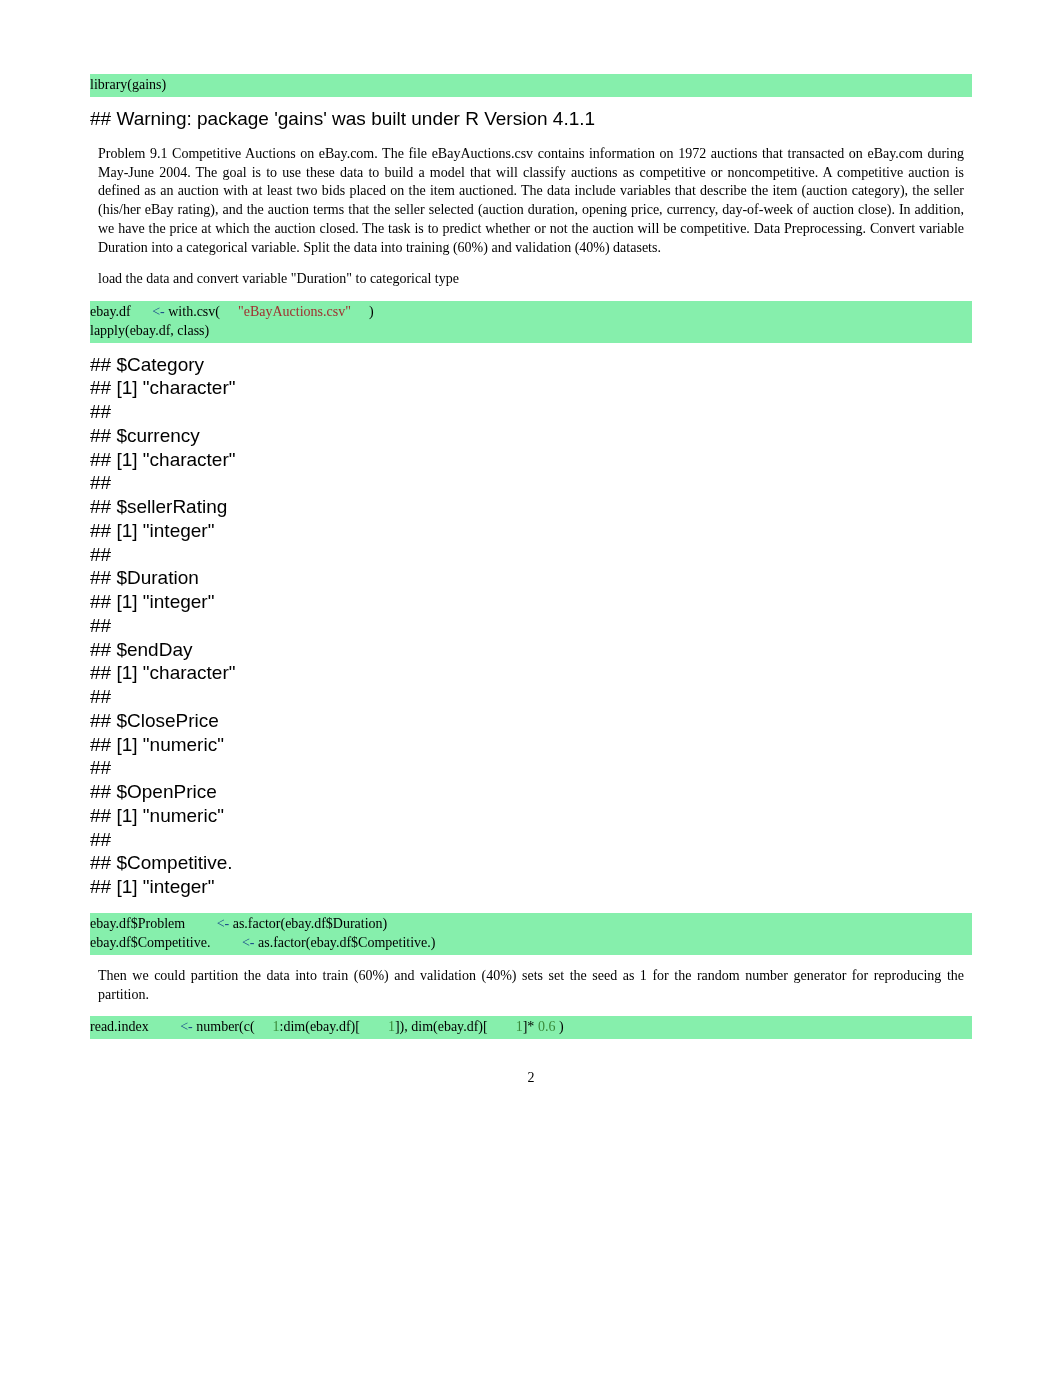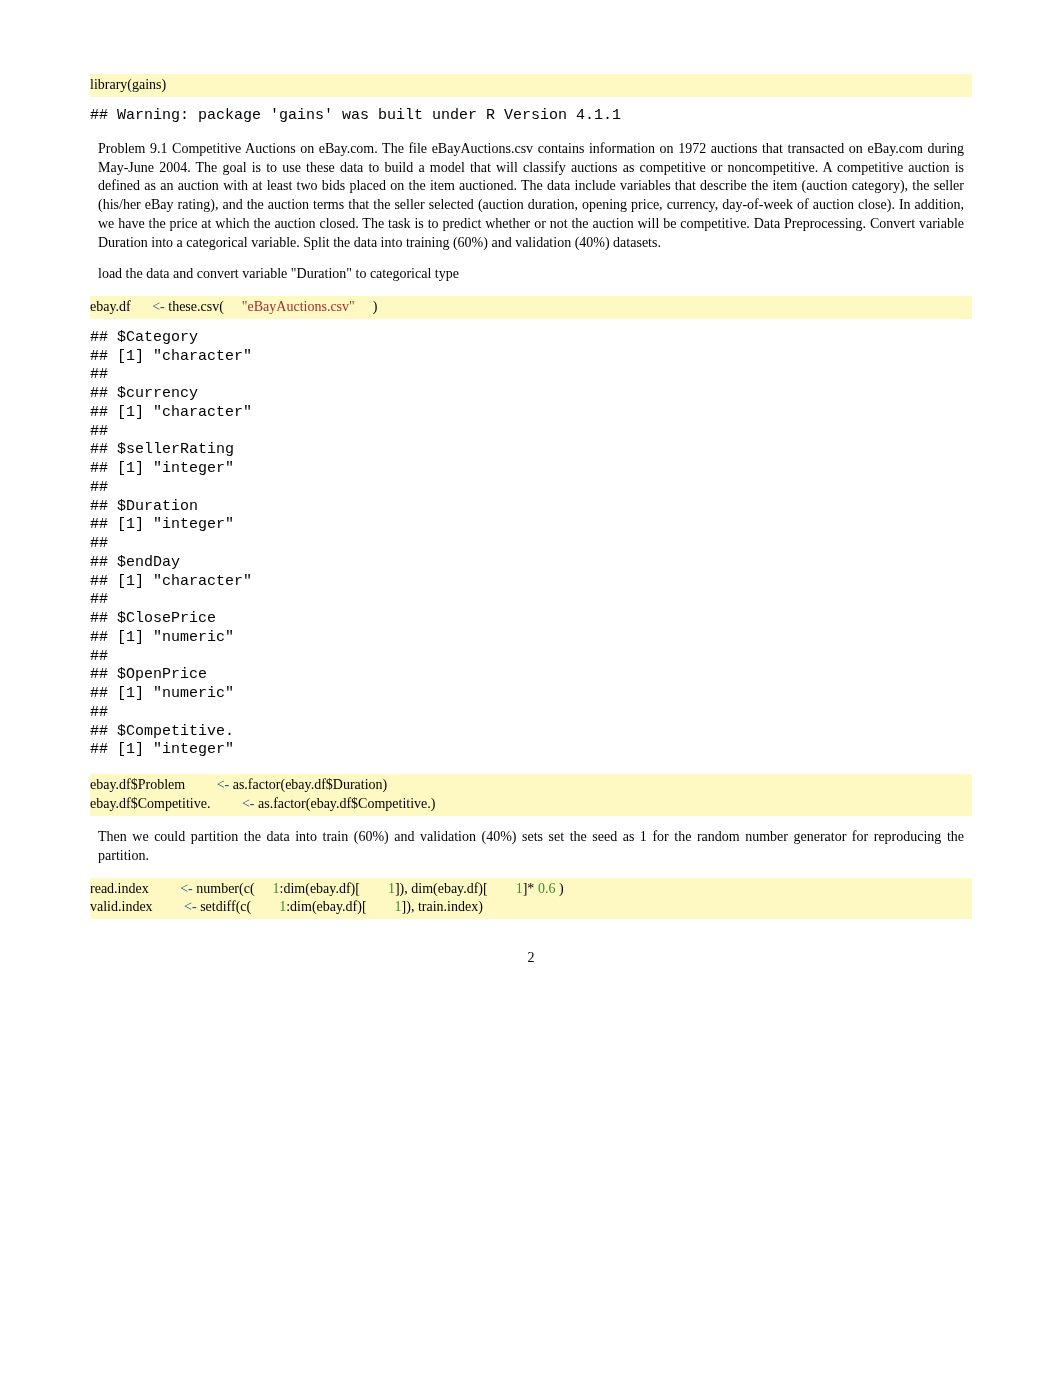--- a/index.html
+++ b/index.html
@@ -5,28 +5,28 @@
   body {
     font-family: Georgia, 'Times New Roman', serif;
     font-size: 14px;
     color: #000;
     background: #fff;
     margin: 0;
     padding: 70px 90px 40px 90px;
     line-height: 1.35;
   }
   .code-block {
-    background: #fef9c3;
+    background: #86efac;
     padding: 2px 0;
     margin: 4px 0;
     font-family: Georgia, 'Times New Roman', serif;
   }
   .plain-code {
-    font-family: Liberation Mono, monospace;
-    font-size: 15px;
+    font-family: Liberation Sans, sans-serif;
+    font-size: 19px;
     white-space: pre;
     margin: 10px 0 14px 0;
     line-height: 1.25;
   }
   .body-text {
     margin: 12px 8px;
     text-align: justify;
   }
   .page-num {
     text-align: center;
@@ -47,22 +47,23 @@
 </div>
 
 <div class="plain-code">## Warning: package 'gains' was built under R Version 4.1.1</div>
 
 <div class="body-text">Problem 9.1 Competitive Auctions on eBay.com. The file eBayAuctions.csv contains information on 1972 auctions that transacted on eBay.com during May-June 2004. The goal is to use these data to build a model that will classify auctions as competitive or noncompetitive. A competitive auction is defined as an auction with at least two bids placed on the item auctioned.    The data include variables that describe the item (auction category), the seller (his/her eBay rating), and the auction terms that the seller selected (auction duration, opening price, currency, day-of-week of auction close). In addition, we have the price at which the auction closed. The task is to predict whether or not the auction will be competitive. Data Preprocessing. Convert variable Duration into a categorical variable.    Split the data into training (60%) and validation (40%) datasets.</div>
 
 <div class="body-text">load the data and convert variable "Duration" to categorical type</div>
 
 <div class="code-block">
   <div>
-    <span>ebay.df </span><span class="gap"></span><span class="op">&lt;-</span><span> these.csv(</span><span class="gap"></span><span class="str">"eBayAuctions.csv"</span><span class="gap"></span><span>)</span>
+    <span>ebay.df </span><span class="gap"></span><span class="op">&lt;-</span><span> with.csv(</span><span class="gap"></span><span class="str">"eBayAuctions.csv"</span><span class="gap"></span><span>)</span>
   </div>
+  <div>lapply(ebay.df, class)</div>
 </div>
 
 <div class="plain-code">## $Category
 ## [1] "character"
 ##
 ## $currency
 ## [1] "character"
 ##
 ## $sellerRating
 ## [1] "integer"
@@ -90,18 +91,15 @@
     <span>ebay.df$Competitive. </span><span class="widegap"></span><span class="op">&lt;-</span><span> as.factor(ebay.df$Competitive.)</span>
   </div>
 </div>
 
 <div class="body-text">Then we could partition the data into train (60%) and validation (40%) sets set the seed as 1 for the random number generator for reproducing the partition.</div>
 
 <div class="code-block">
   <div>
     <span>read.index </span><span class="widegap"></span><span class="op">&lt;-</span><span> number(c(</span><span class="gap"></span><span class="num">1</span><span>:dim(ebay.df)[</span><span class="widegap"></span><span class="num">1</span><span>]), dim(ebay.df)[</span><span class="widegap"></span><span class="num">1</span><span>]*</span><span class="num"> 0.6</span><span> )</span>
   </div>
-  <div>
-    <span>valid.index </span><span class="widegap"></span><span class="op">&lt;-</span><span> setdiff(c(</span><span class="widegap"></span><span class="num">1</span><span>:dim(ebay.df)[</span><span class="widegap"></span><span class="num">1</span><span>]), train.index)</span>
-  </div>
 </div>
 
 <div class="page-num">2</div>
 
 </body></html>

